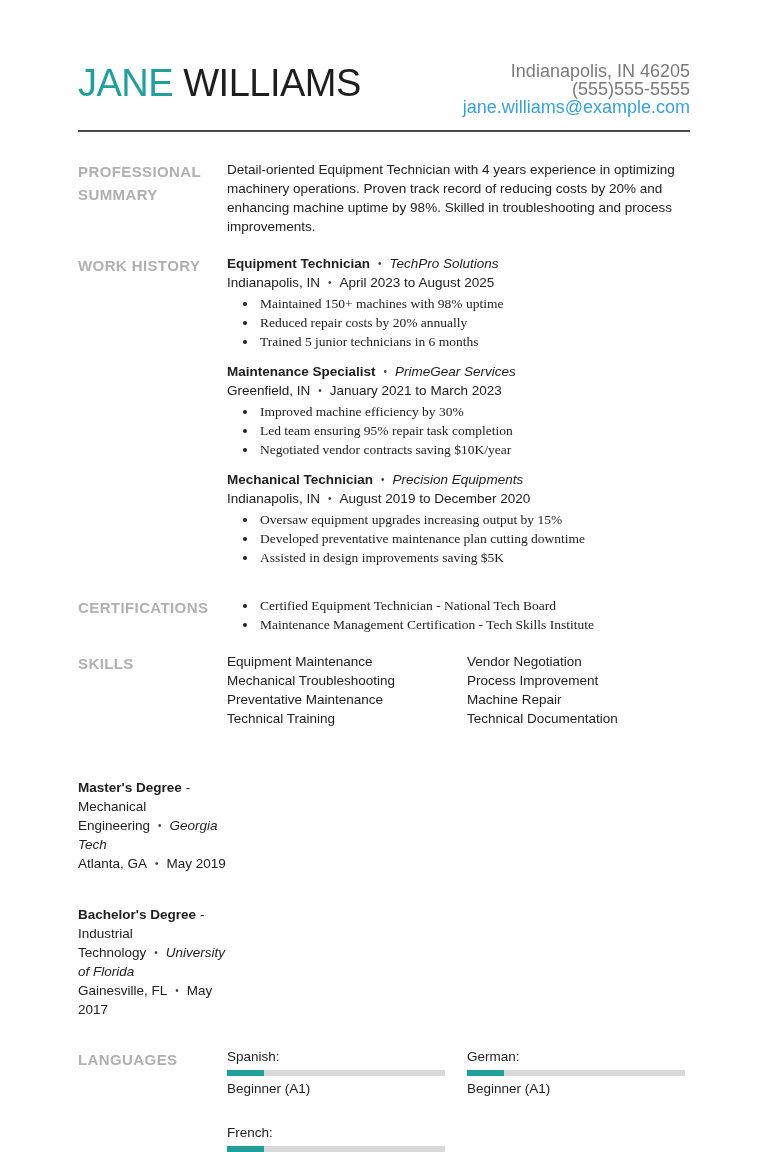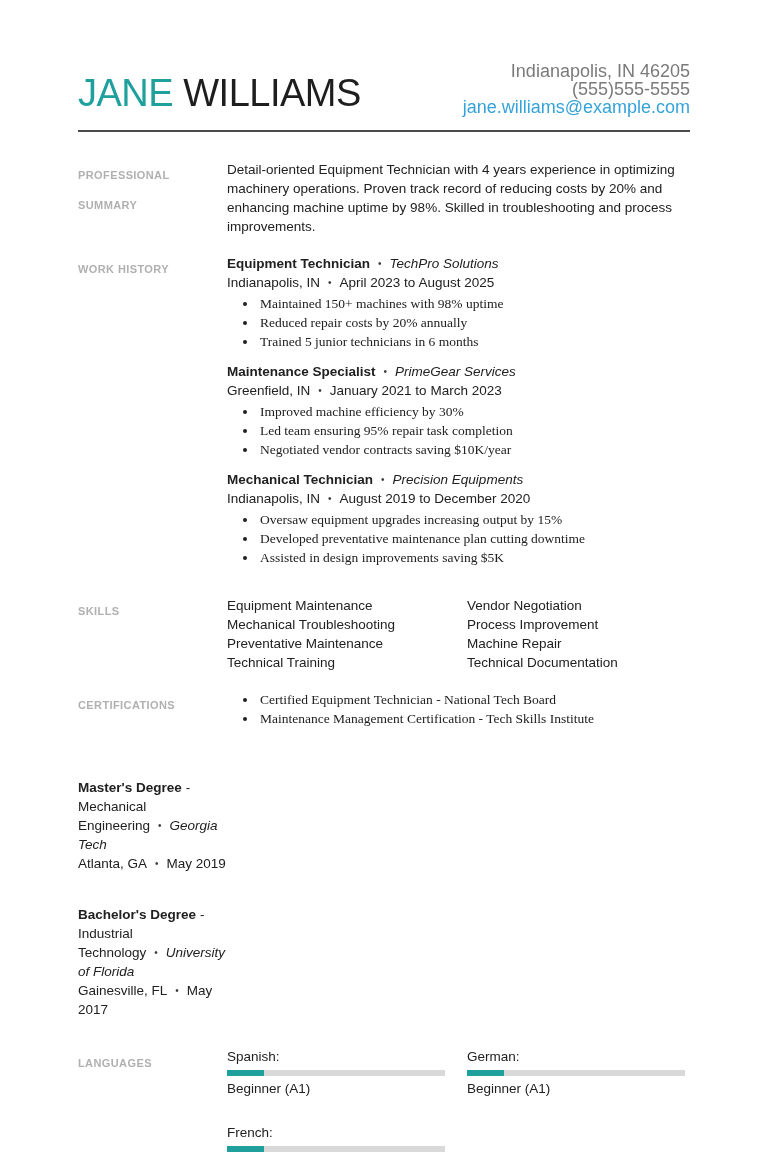--- a/index.html
+++ b/index.html
@@ -8,36 +8,36 @@
     width:768px; height:1152px;
     background:#ffffff;
     margin:0 auto;
     font-family:"Liberation Sans", sans-serif;
     color:var(--text, #212121);
     padding:50px 78px 0 78px;
     overflow:hidden;
     position:relative;
   }
   
-  .header { display:flex; justify-content:space-between; align-items:flex-end; }
+  .header { display:flex; justify-content:space-between; align-items:center; }
   .name {
     font-size:38px; font-weight:400; letter-spacing:-0.5px;
     line-height:46px; white-space:nowrap; font-stretch:condensed;
   }
   .name .first { color:var(--accent, #1fa09d); }
   .name .last  { color:#1e1e1e; }
   .contact { text-align:right; font-size:18px; line-height:18px; color:#7a7a7a; margin-top:12px; }
   .contact .email { color:var(--email, #35a3da); text-decoration:none; display:block; }
   .divider { border:none; border-top:2px solid var(--divider, #4a4a4a); margin-top:14px; }
   
   .sections { margin-top:28px; }
   section { display:grid; grid-template-columns:149px 1fr; margin-bottom:18px; }
   .sec-label {
-    font-size:11px; font-weight:bold; color:var(--label, #b0b0b0);
-    letter-spacing:0.4px; line-height:30px; padding-right:12px;
+    font-size:15px; font-weight:bold; color:var(--label, #b0b0b0);
+    letter-spacing:0.4px; line-height:23px; padding-right:12px;
   }
   .sec-content { font-size:13.5px; line-height:19px; }
   
   .summary-text { max-width:464px; }
   
   .job { margin-bottom:11px; }
   .job-title { font-weight:bold; }
   .company, .school { font-style:italic; }
   .dot { color:#3c3c3c; font-size:10px; margin:0 8px; vertical-align:1px; }
   .dash { margin:0 4px; }
@@ -111,44 +111,44 @@
             <li>Oversaw equipment upgrades increasing output by 15%</li>
             <li>Developed preventative maintenance plan cutting downtime</li>
             <li>Assisted in design improvements saving $5K</li>
           </ul>
         </div>
 
       </div>
     </section>
 
     <section>
+      <div class="sec-label">CERTIFICATIONS</div>
+      <div class="sec-content">
+        <ul class="bullets" style="margin-top:0;">
+          <li>Certified Equipment Technician - National Tech Board</li>
+          <li>Maintenance Management Certification - Tech Skills Institute</li>
+        </ul>
+      </div>
+    </section>
+
+    <section>
       <div class="sec-label">SKILLS</div>
       <div class="sec-content two-col">
         <div class="skill-col">
           <div>Equipment Maintenance</div>
           <div>Mechanical Troubleshooting</div>
           <div>Preventative Maintenance</div>
           <div>Technical Training</div>
         </div>
         <div class="skill-col">
           <div>Vendor Negotiation</div>
           <div>Process Improvement</div>
           <div>Machine Repair</div>
           <div>Technical Documentation</div>
         </div>
-      </div>
-    </section>
-
-    <section>
-      <div class="sec-label">CERTIFICATIONS</div>
-      <div class="sec-content">
-        <ul class="bullets" style="margin-top:0;">
-          <li>Certified Equipment Technician - National Tech Board</li>
-          <li>Maintenance Management Certification - Tech Skills Institute</li>
-        </ul>
       </div>
     </section>
 
     <section>
       <div class="sec-content">
         <div class="edu">
           <div><span class="degree">Master's Degree</span><span class="dash">-</span><span>Mechanical Engineering</span><span class="dot">•</span><span class="school">Georgia Tech</span></div>
           <div><span>Atlanta, GA</span><span class="dot">•</span><span>May 2019</span></div>
         </div>
         <div class="edu">

